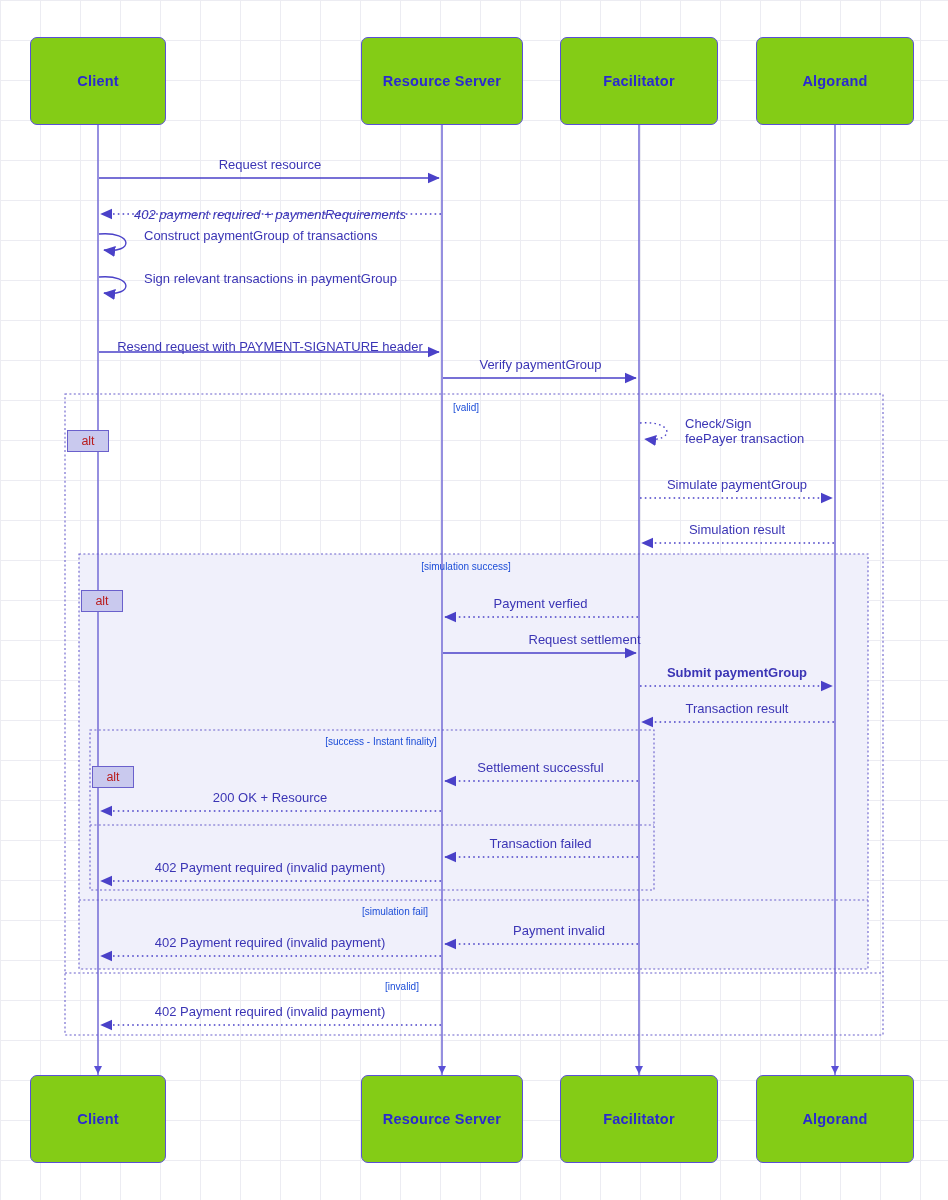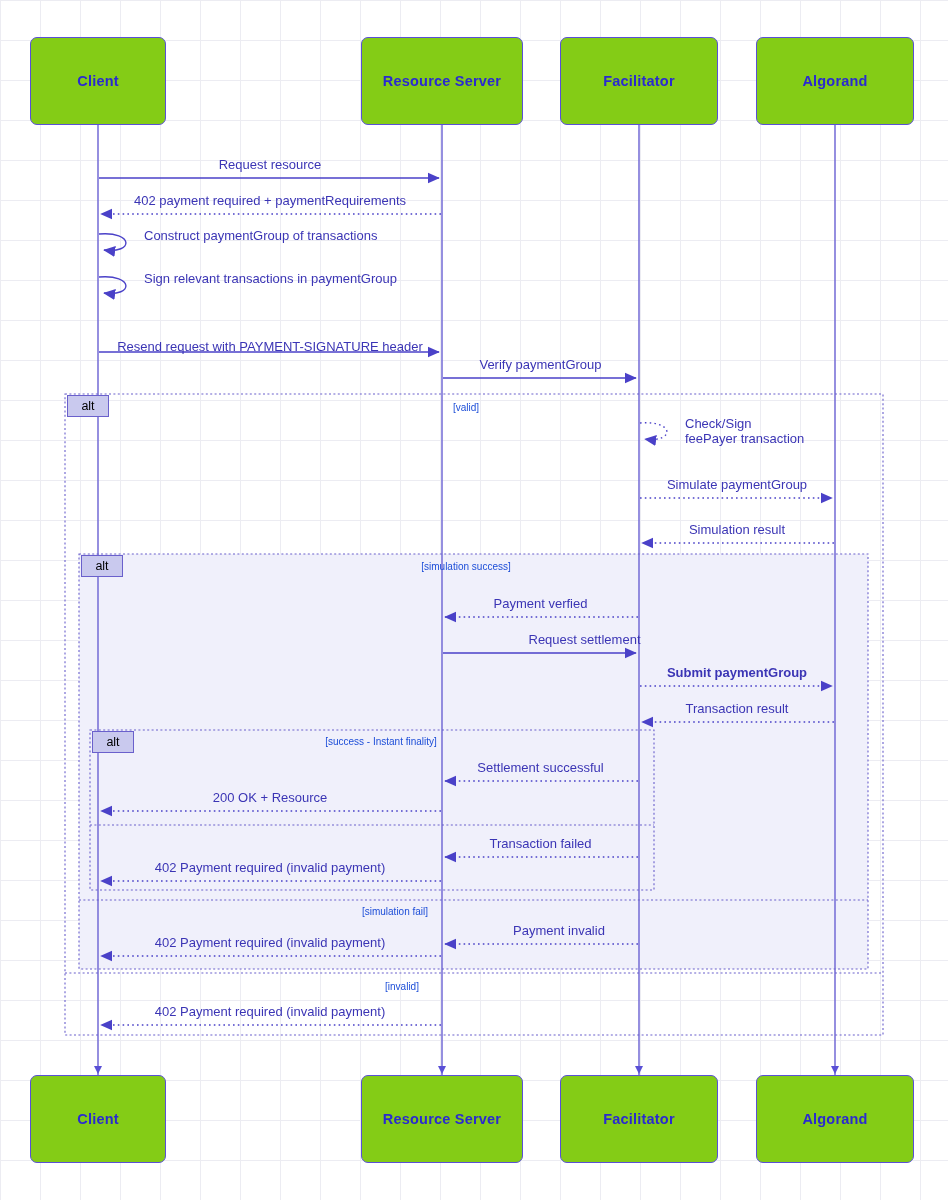--- a/index.html
+++ b/index.html
@@ -41,24 +41,25 @@
     font-size:13px;
     white-space:nowrap;
     transform:translateX(-50%);
     line-height:15px;
   }
   .msg-label.two-line{white-space:pre;text-align:left;transform:none;}
   .alt-label{
     position:absolute;
     background:#c9c9ee;
     border:1.2px solid #6a60cc;
-    color:#000000;
+    color:#b91c1c;
     font-size:12.5px;
     display:flex;align-items:center;justify-content:center;
     box-sizing:border-box;
+    margin-top:35px;
   }
   .cond-label{
     position:absolute;
     color:#1d4ed8;
     font-size:10px;
     white-space:nowrap;
     transform:translateX(-50%);
   }
   .alt-fill{position:absolute;background:#f0f0fb;}
 </style>
@@ -147,21 +148,21 @@
       </div>
       <div class="actor-box" style="left: 560px; top: 1075px; width: 158px; height: 88px;">
         <span>Facilitator</span>
       </div>
       <div class="actor-box" style="left: 756px; top: 1075px; width: 158px; height: 88px;">
         <span>Algorand</span>
       </div>
     </div>
   <div id="labels">
       <div class="msg-label" style="left: 270px; top: 157px;">Request resource</div>
-      <div class="msg-label" style="left: 270px; top: 193px;">402 payment required + paymentRequirements</div>
+      <div class="msg-label" style="left: 270px; top: 207px; font-style: italic;">402 payment required + paymentRequirements</div>
       <div class="msg-label" style="left: 144px; top: 228px; transform: none;">Construct paymentGroup of transactions</div>
       <div class="msg-label" style="left: 144px; top: 271px; transform: none;">Sign relevant transactions in paymentGroup</div>
       <div class="msg-label" style="left: 270px; top: 339px; text-align: right;">Resend request with PAYMENT-SIGNATURE header</div>
       <div class="msg-label" style="left: 540.5px; top: 357px;">Verify paymentGroup</div>
       <div class="msg-label two-line" style="left: 685px; top: 416px; transform: none;">Check/Sign
 feePayer transaction</div>
       <div class="msg-label" style="left: 737px; top: 477px;">Simulate paymentGroup</div>
       <div class="msg-label" style="left: 737px; top: 522px;">Simulation result</div>
       <div class="msg-label" style="left: 540.5px; top: 596px;">Payment verfied</div>
       <div class="msg-label" style="left: 540.5px; top: 632px; margin-left: 44px;">Request settlement</div>

